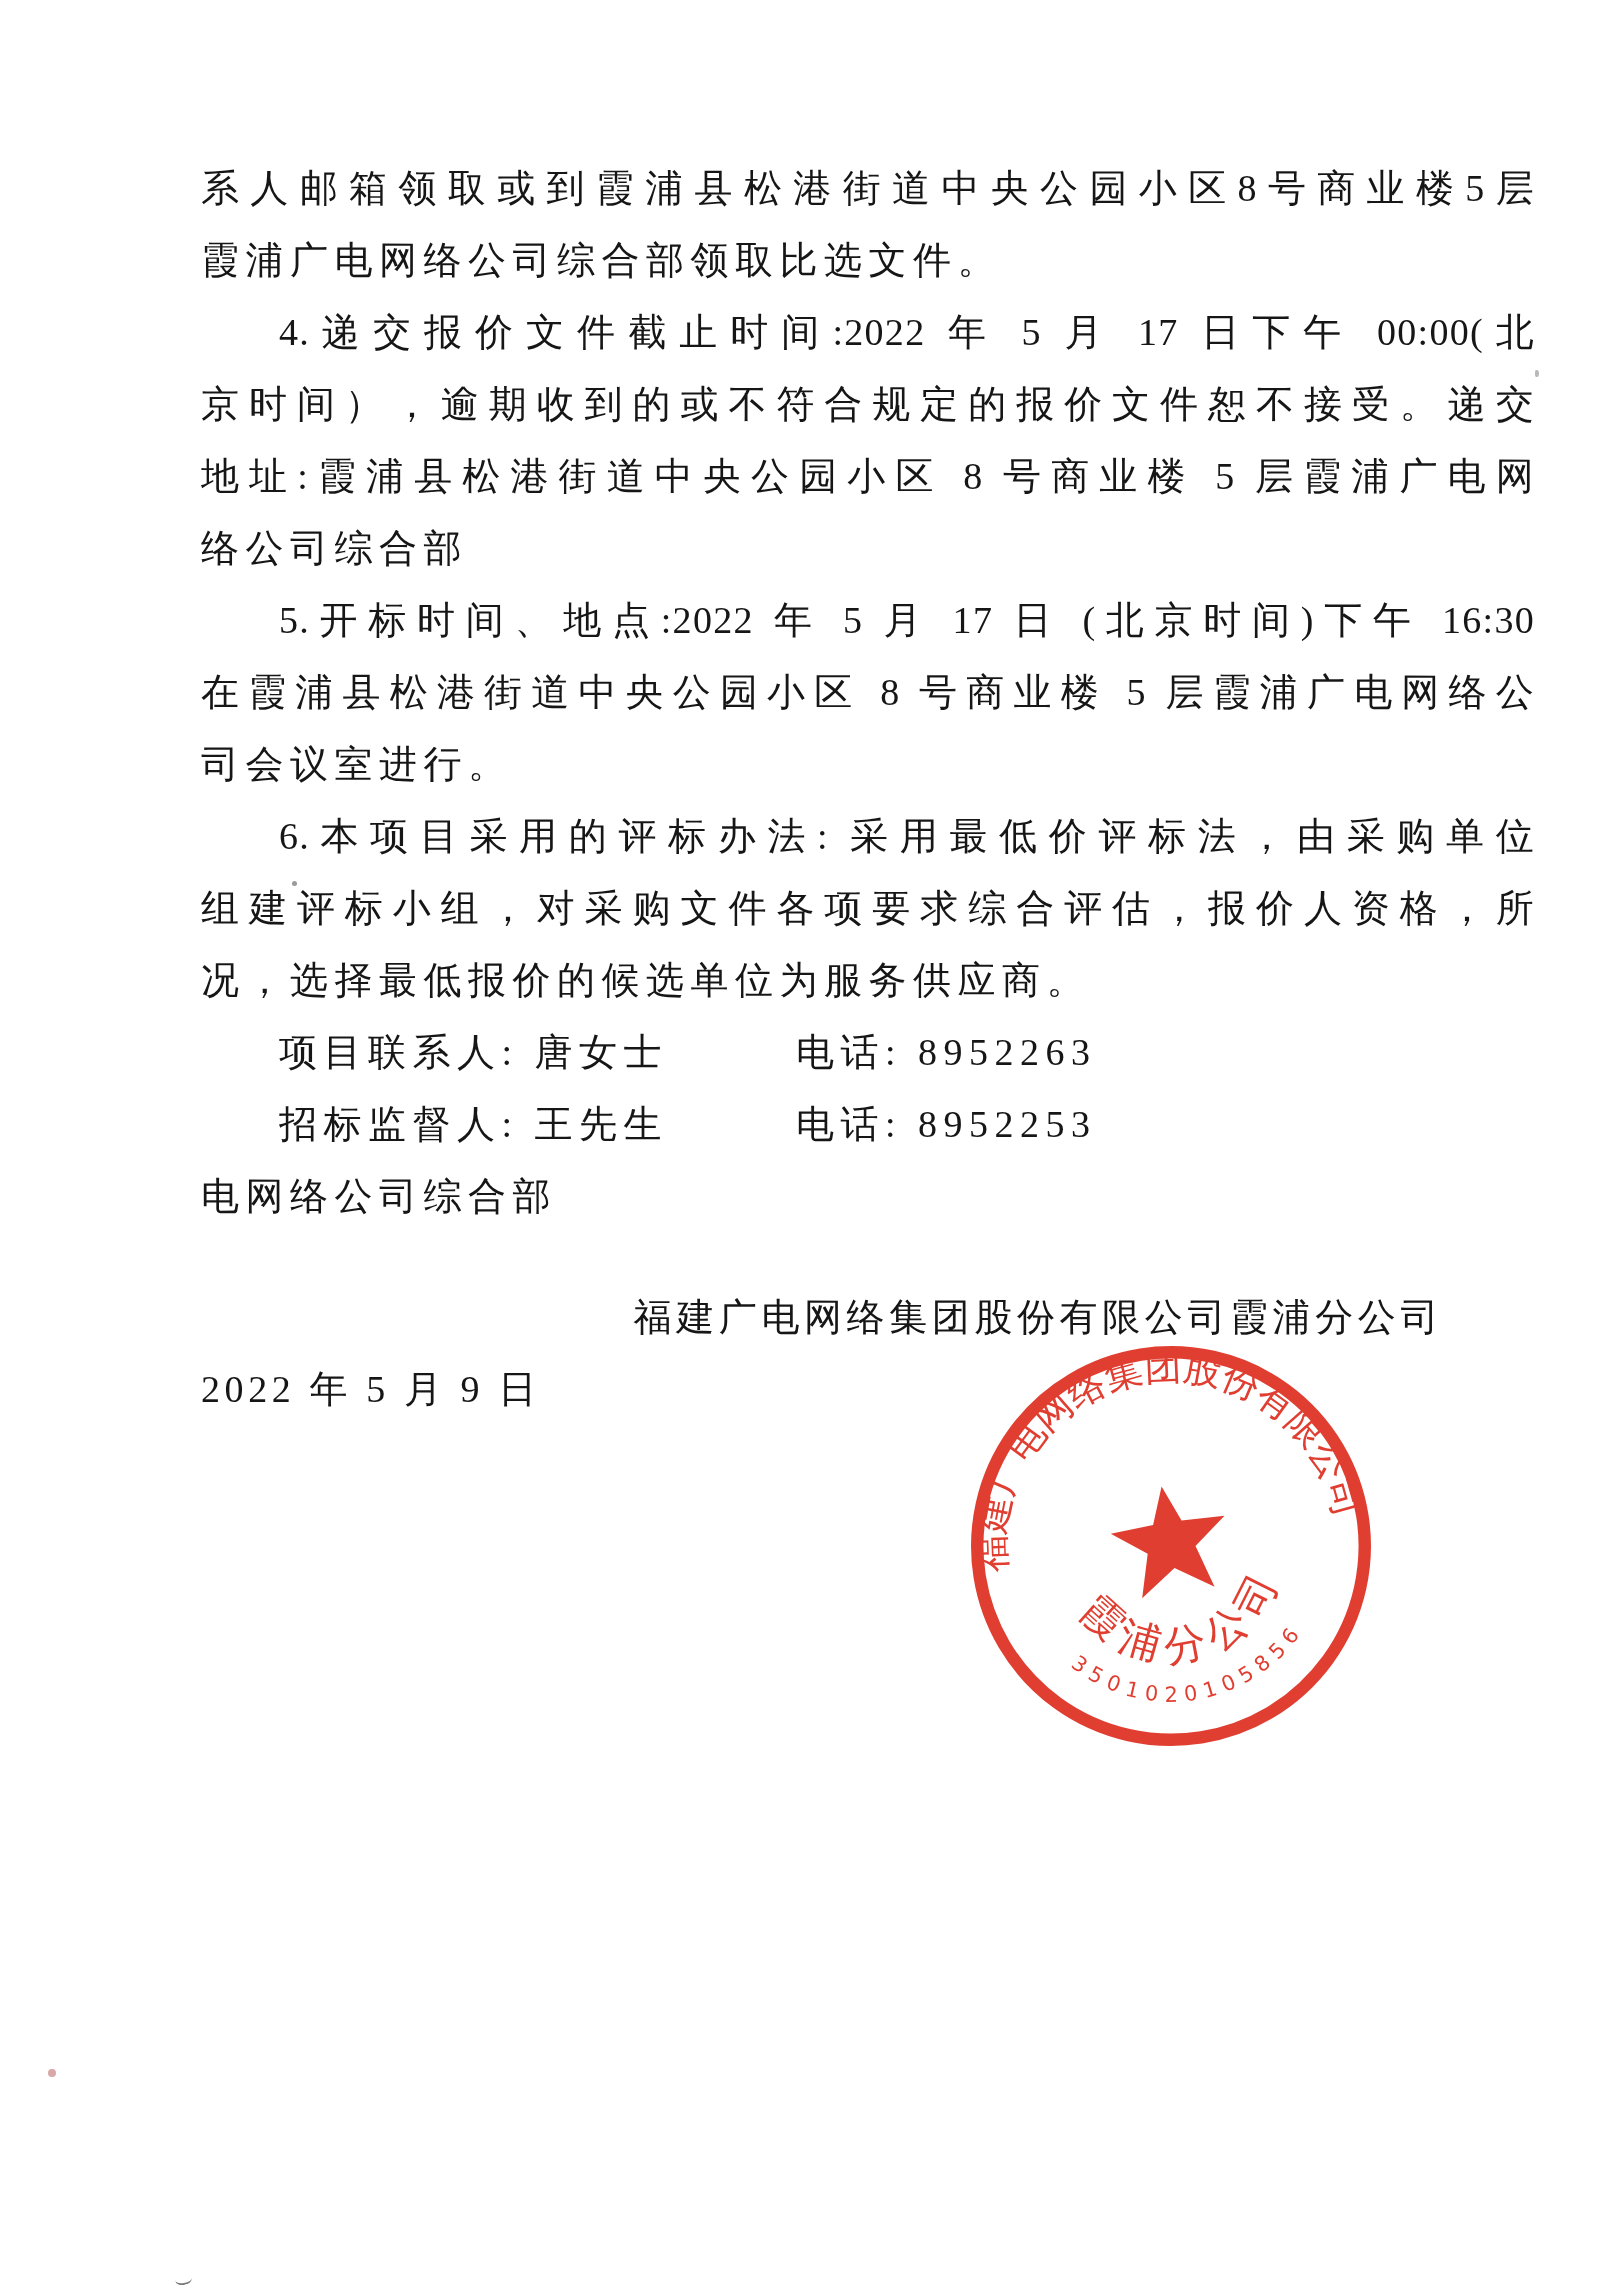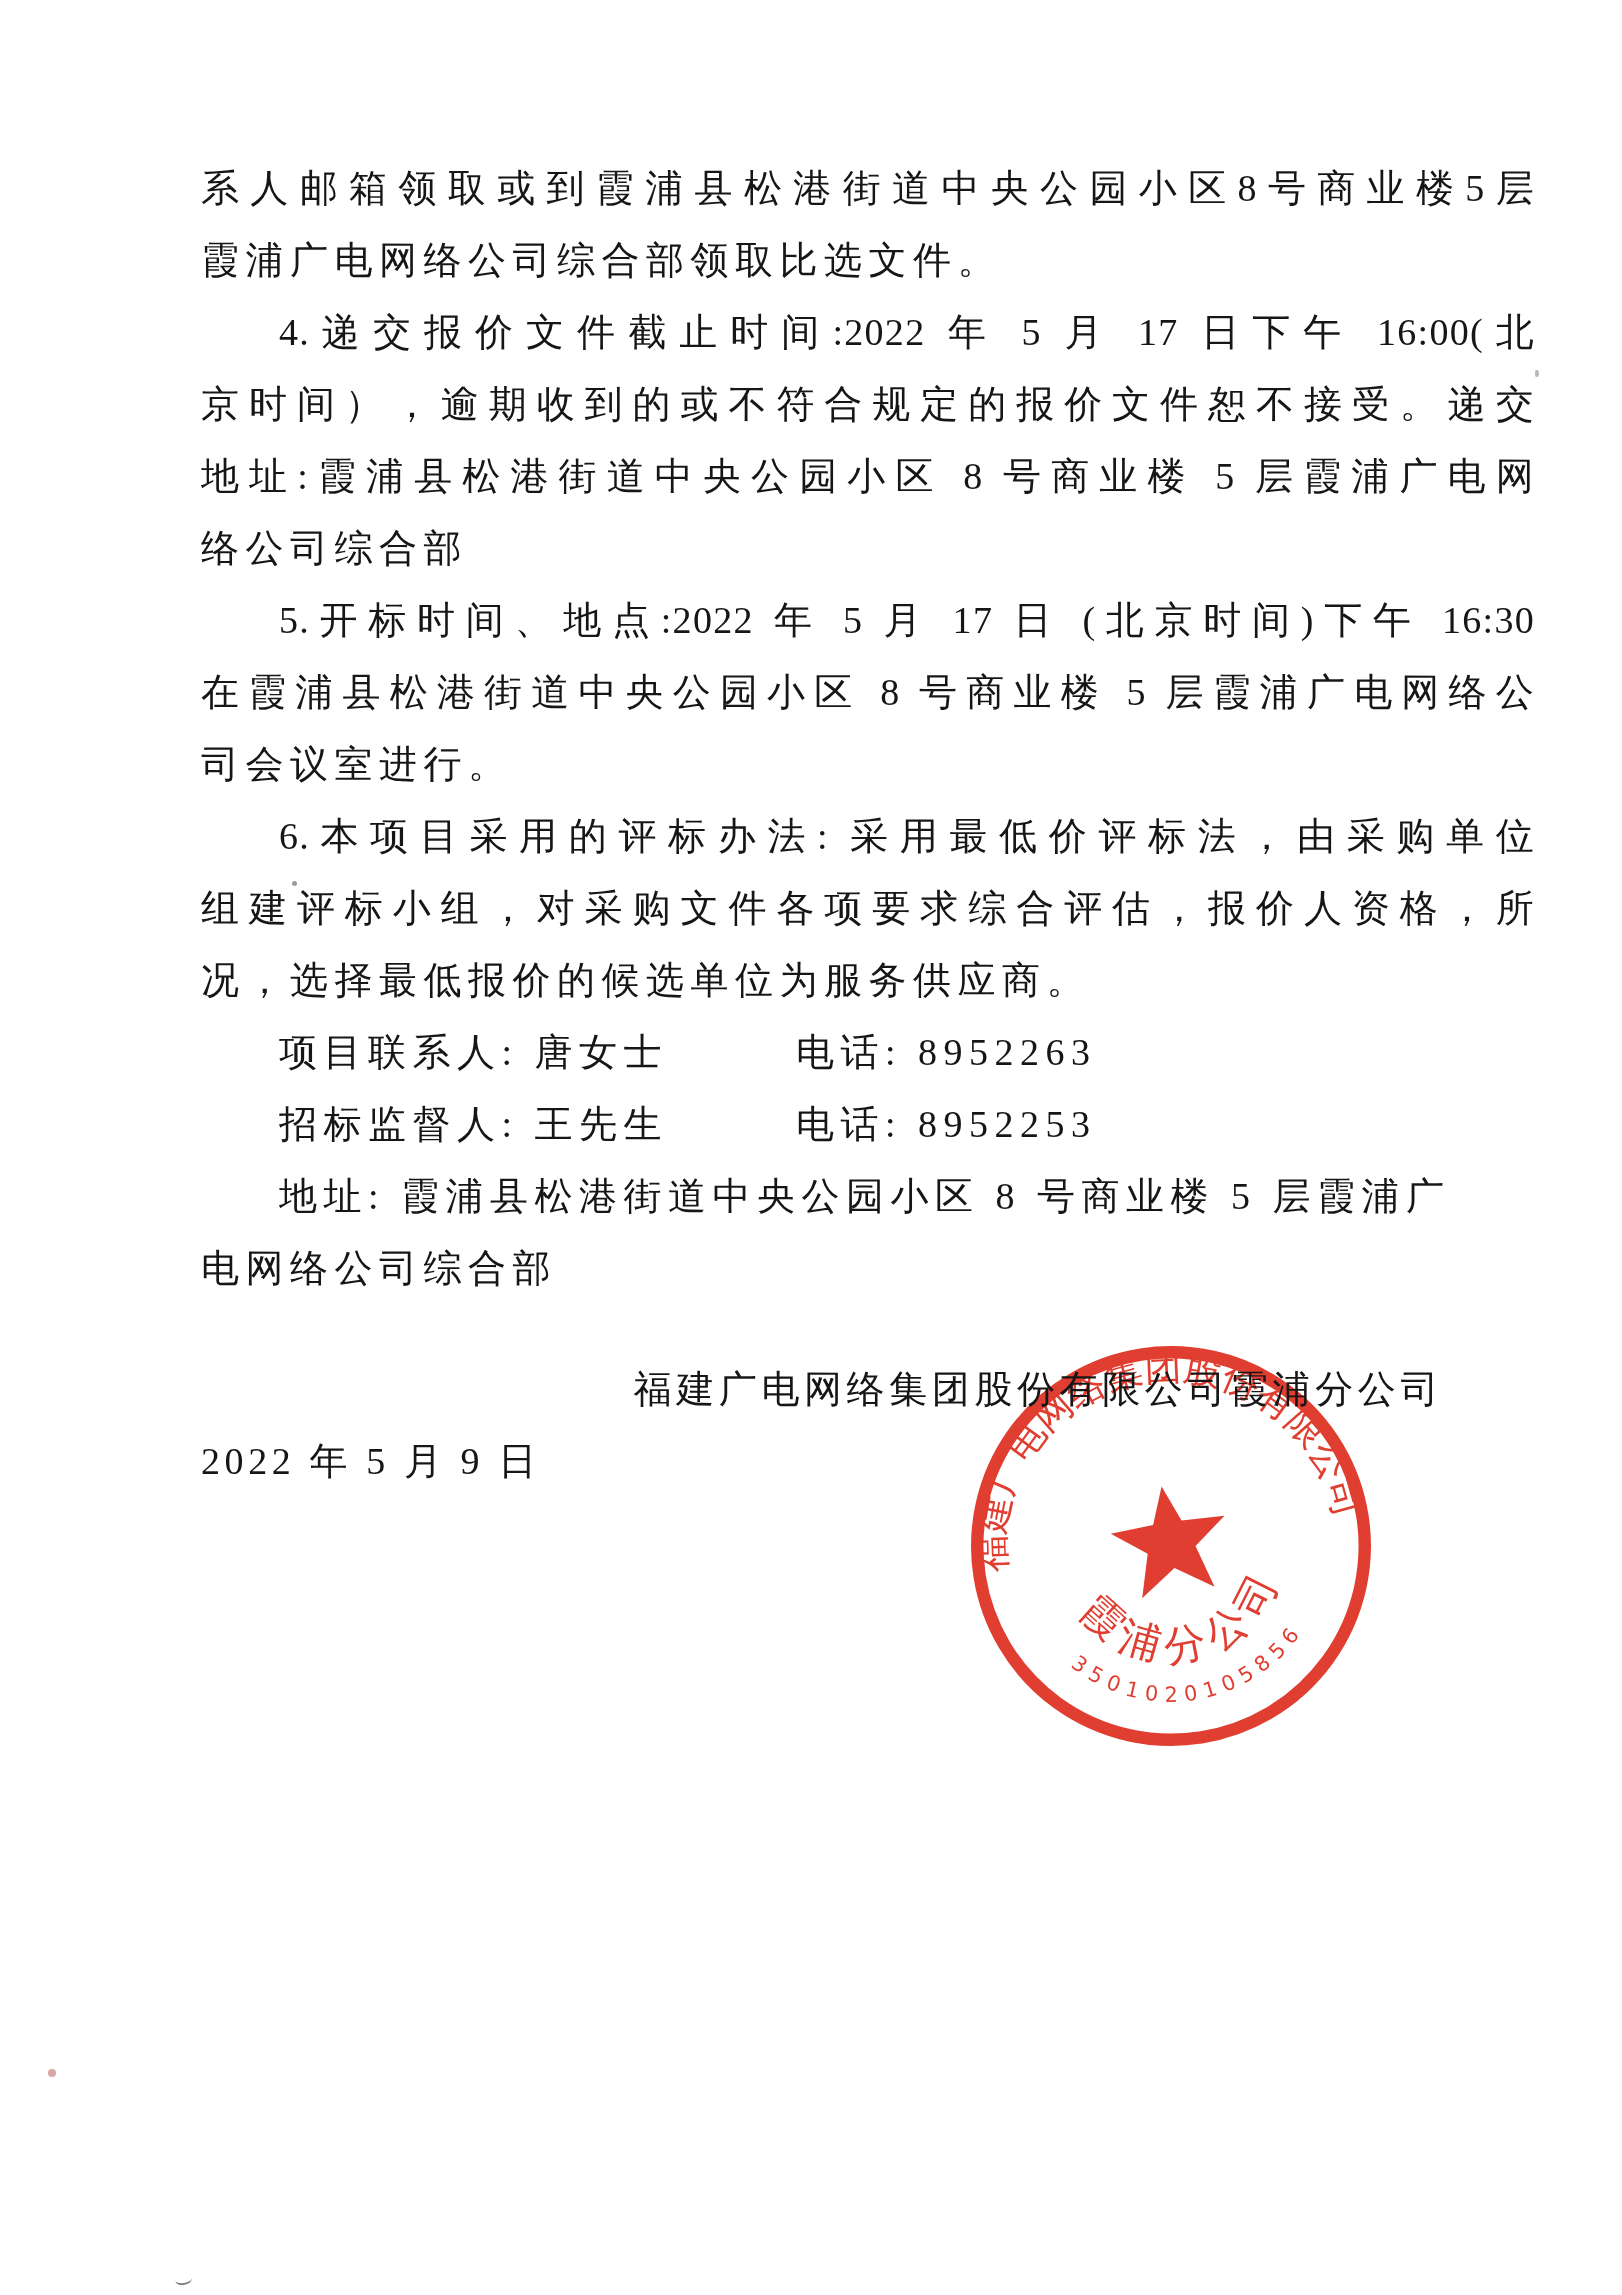--- a/index.html
+++ b/index.html
@@ -82,41 +82,40 @@
       </text>
       <text font-size="32" fill="#dd2a1b" letter-spacing="11" font-family="'DejaVu Sans','Liberation Sans',sans-serif">
         <textPath href="#arcBottom" startOffset="50%" text-anchor="middle">3501020105856</textPath>
       </text>
     </g>
   </svg>
 
   <div class="doc">
     <div class="line jfull">系人邮箱领取或到霞浦县松港街道中央公园小区8号商业楼5层</div>
     <div class="line">霞浦广电网络公司综合部领取比选文件。</div>
-    <div class="line jfull indent">4.递交报价文件截止时间:2022 年 5 月 17 日下午 16:00(北</div>
+    <div class="line jfull indent">4.递交报价文件截止时间:2022 年 5 月 17 日下午 00:00(北</div>
     <div class="line jfull">京时间），逾期收到的或不符合规定的报价文件恕不接受。递交</div>
     <div class="line jfull">地址:霞浦县松港街道中央公园小区 8 号商业楼 5 层霞浦广电网</div>
     <div class="line">络公司综合部</div>
     <div class="line jfull indent">5.开标时间、地点:2022 年 5 月 17 日 (北京时间)下午 16:30</div>
     <div class="line jfull">在霞浦县松港街道中央公园小区 8 号商业楼 5 层霞浦广电网络公</div>
     <div class="line">司会议室进行。</div>
     <div class="line jfull indent">6.本项目采用的评标办法: 采用最低价评标法，由采购单位</div>
     <div class="line jfull">组建评标小组，对采购文件各项要求综合评估，报价人资格，所</div>
     <div class="line">况，选择最低报价的候选单位为服务供应商。</div>
 
     <div class="contact-row">
       <span class="contact-left">项目联系人: 唐女士</span>
       <span class="contact-right">电话: 8952263</span>
     </div>
     <div class="contact-row">
       <span class="contact-left">招标监督人: 王先生</span>
       <span class="contact-right">电话: 8952253</span>
     </div>
 
-    <div class="line indent">地址: 霞浦县松港街道中央公园小区 8 号商业楼 5 层霞浦广</div>
     <div class="line">电网络公司综合部</div>
 
     <div class="line sig-company">福建广电网络集团股份有限公司霞浦分公司</div>
     <div class="line sig-date">2022 年 5 月 9 日</div>
   </div>
 
   <div class="speck s1"></div>
   <div class="speck s2"></div>
   <div class="speck s3"></div>
   <div class="squiggle2"></div>

